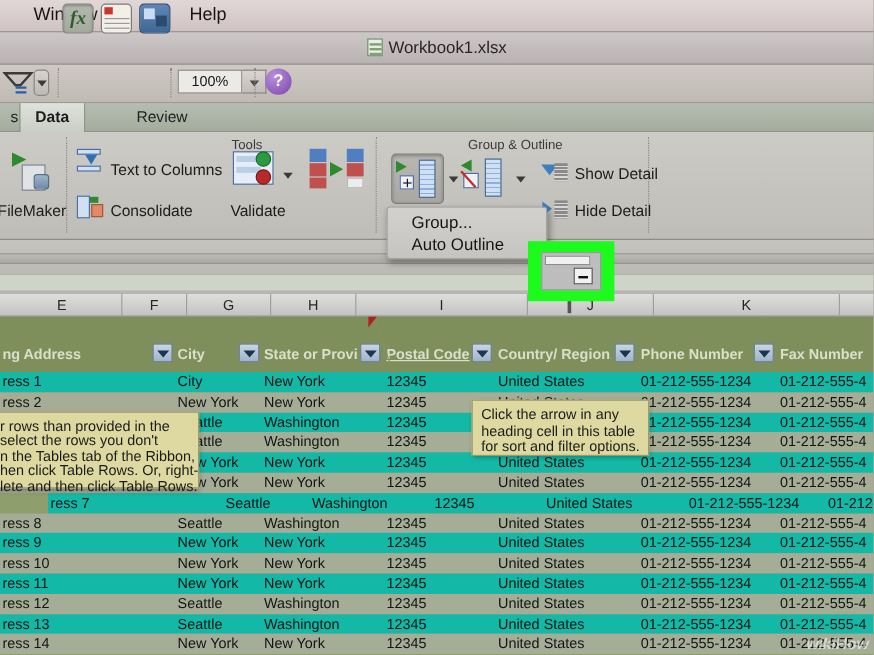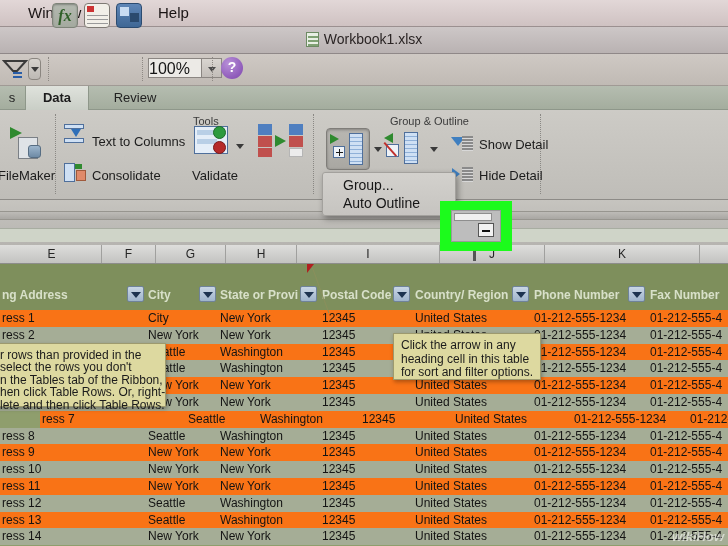--- a/index.html
+++ b/index.html
@@ -70,21 +70,21 @@
   .fx-ico {
     font-family: "Liberation Serif", serif;
     font-style: italic; font-weight: bold;
     font-size: 16px; color: #2f5f28;
     text-align: center; line-height: 23px;
   }
   .zoom-box {
     position: absolute; left: 148px; top: 58px;
     width: 54px; height: 20px;
     background: #eceae6; border: 1px solid #8b8682;
-    font-size: 16px; color: #151515; text-align: left; line-height: 19px;
+    font-size: 12px; color: #151515; text-align: center; line-height: 19px;
   }
   .zoom-drop {
     position: absolute; left: 202px; top: 58px;
     width: 20px; height: 20px;
     background: linear-gradient(#d9d5d0, #c2bdb8);
     border: 1px solid #8b8682; border-left: none;
   }
   .zoom-drop::after {
     content: ""; position: absolute; left: 6px; top: 8px;
     border-left: 4px solid transparent; border-right: 4px solid transparent;
@@ -251,21 +251,21 @@
   }
   .filter-btn::after {
     content: ""; position: absolute; left: 3px; top: 5px;
     border-left: 5px solid transparent; border-right: 5px solid transparent;
     border-top: 6px solid #1d3350;
   }
 
   .row {
     position: absolute; left: 0; width: 728px; height: 17px;
   }
-  .row.odd  { background: #f97316; padding-left: 7px; }
+  .row.odd  { background: #14b8a6; padding-left: 7px; }
   .row.even { background: #a5ad96; }
   .cell {
     position: absolute; top: 1px; height: 15px;
     font-size: 12px; color: #141414; white-space: nowrap;
     overflow: hidden; line-height: 15px;
   }
 
   
   .tip {
     position: absolute;
@@ -354,21 +354,21 @@
 
   <div class="zoom-box">100%</div>
   <div class="zoom-drop"></div>
 
   <div class="dotsep" style="left:212px"></div>
 
   <div class="help-ico">?</div>
 
   <div class="tabrow">
     <div class="tab inactive" style="left:-8px;width:40px">s</div>
-    <div class="tab active" style="left:25px;width:64px">Data</div>
+    <div class="tab active" style="left:16px;width:55px">Data</div>
     <div class="tab inactive" style="left:100px;width:70px">Review</div>
   </div>
 
   <div class="ribbon-body"></div>
 
   <div class="grp-label" style="left:193px;top:115px">Tools</div>
   <div class="grp-label" style="left:390px;top:115px">Group &amp; Outline</div>
 
   <div class="grp-div" style="left:55px"></div>
   <div class="grp-div" style="left:313px"></div>
@@ -477,21 +477,21 @@
   <div class="grid">
     <div class="hdr-band"></div>
 
     <div id="table-headers">
         <div class="hdr-text" style="left: 2px;">ng Address</div>
         <div class="filter-btn" style="left: 127px;"></div>
         <div class="hdr-text" style="left: 148px;">City</div>
         <div class="filter-btn" style="left: 199px;"></div>
         <div class="hdr-text" style="left: 220px;">State or Provi</div>
         <div class="filter-btn" style="left: 300px;"></div>
-        <div class="hdr-text" style="left: 322px;">Postal Code</div>
+        <div class="hdr-text" style="left: 322px; text-decoration: underline;">Postal Code</div>
         <div class="filter-btn" style="left: 393px;"></div>
         <div class="hdr-text" style="left: 415px;">Country/ Region</div>
         <div class="filter-btn" style="left: 512px;"></div>
         <div class="hdr-text" style="left: 534px;">Phone Number</div>
         <div class="filter-btn" style="left: 628px;"></div>
         <div class="hdr-text" style="left: 650px;">Fax Number</div>
       </div>
 
     <div id="table-rows">
         <div class="row odd" style="top: 46px;">

